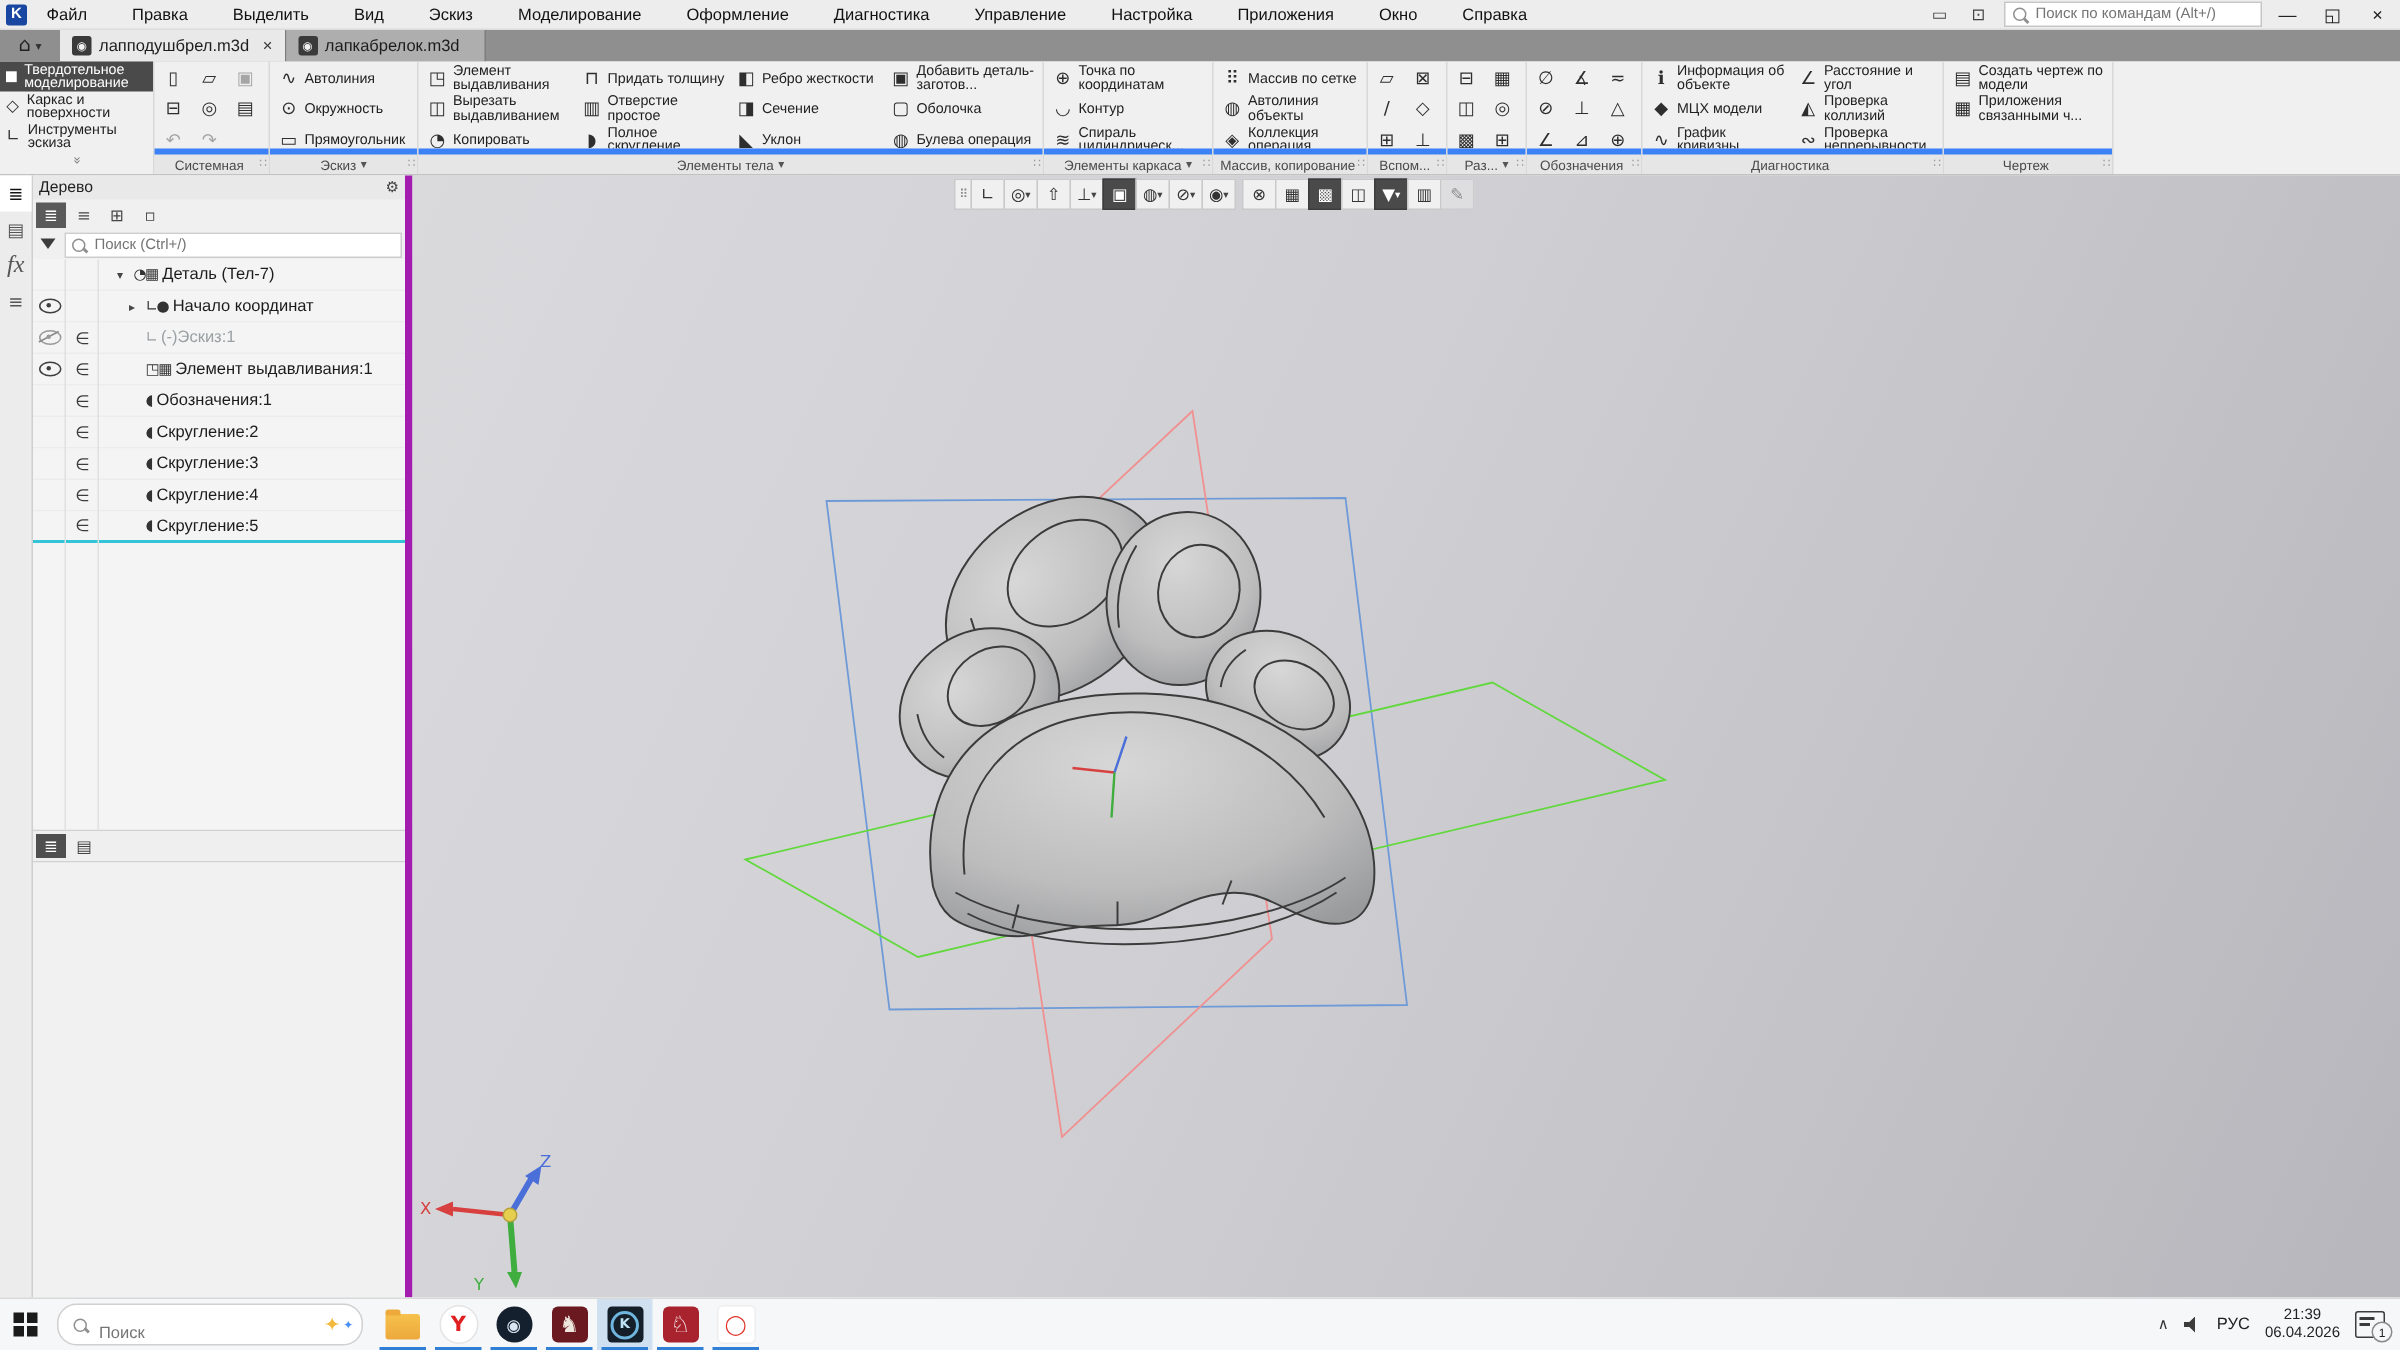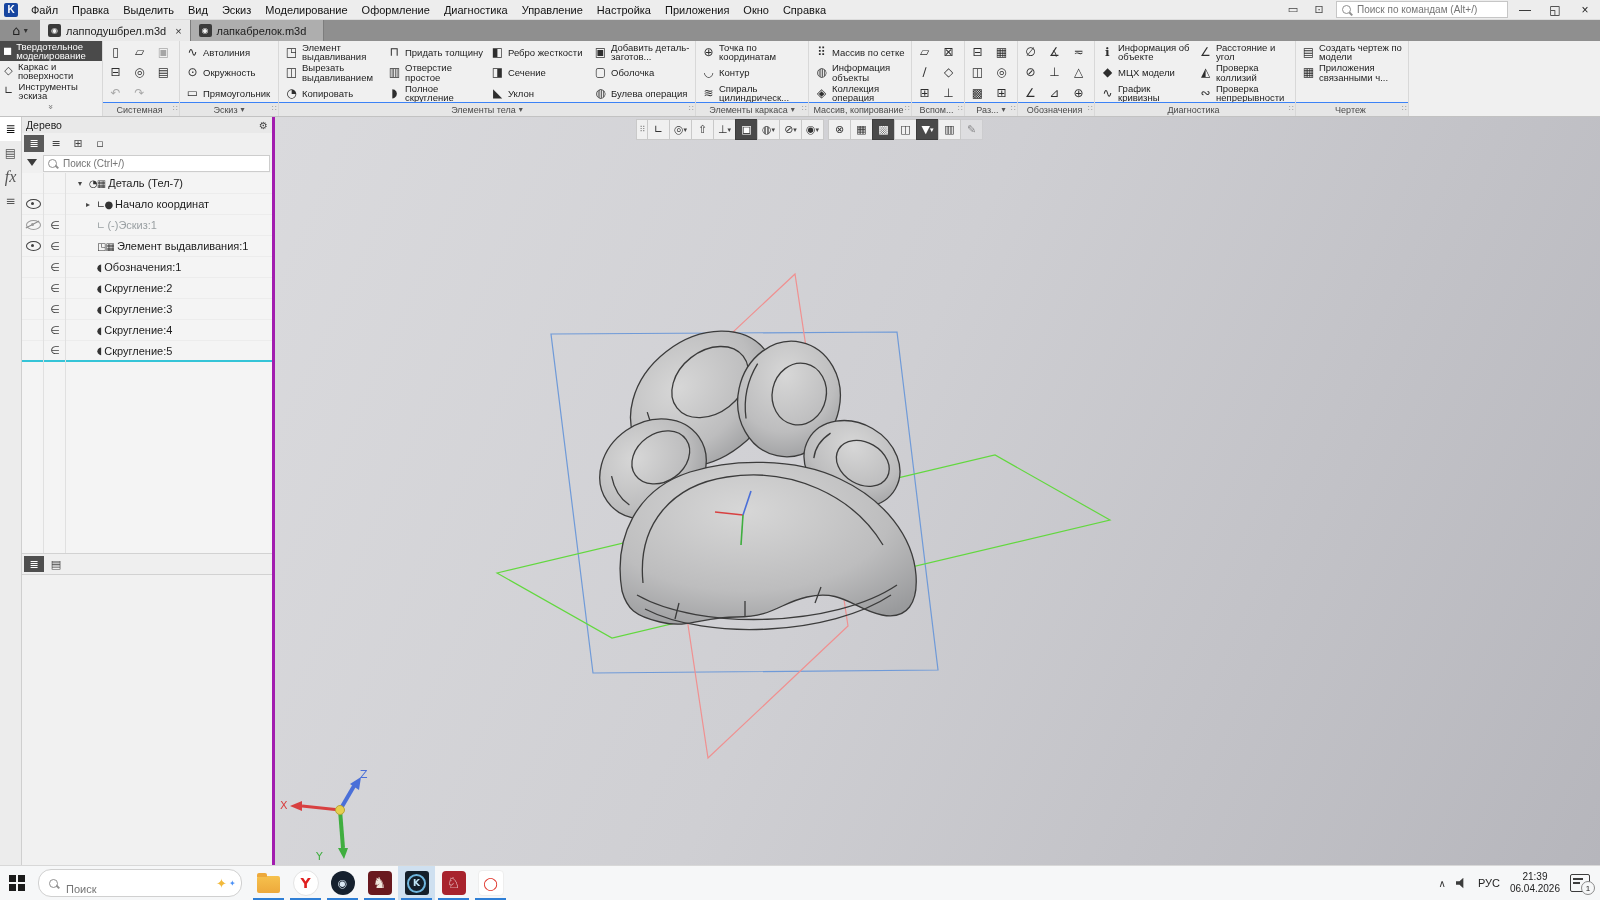--- a/index.html
+++ b/index.html
@@ -4,21 +4,21 @@
 <style>
   html,body{margin:0;padding:0;}
   body{width:1600px;height:900px;position:relative;overflow:hidden;
        font-family:"Liberation Sans","DejaVu Sans",sans-serif;background:#f0f0f0;color:#1a1a1a;}
   .glyph{font-family:"DejaVu Sans",sans-serif;}
   
   .titlebar{position:absolute;left:0;top:0;width:1600px;height:20px;background:#ededed;
             display:flex;align-items:center;border-bottom:1px solid #dcdcdc;box-sizing:border-box;}
   .applogo{width:14px;height:14px;background:#1846a0;color:#fff;font-size:10px;font-weight:bold;
            display:flex;align-items:center;justify-content:center;margin:0 6px 0 4px;border-radius:2px;}
-  .menus{display:flex;gap:0;}
+  .menus{display:flex;gap:16px;}
   .menu-item{font-size:11px;padding:2px 7px;color:#111;cursor:default;}
   .tb-right{margin-left:auto;display:flex;align-items:center;gap:4px;padding-right:2px;}
   .tb-ico{font-size:11px;color:#444;width:22px;text-align:center;}
   .cmd-search{width:160px;height:15px;background:#fff;border:1px solid #c6c6c6;display:flex;align-items:center;
               gap:4px;padding:0 5px;}
   .cmd-search input{border:none;outline:none;flex:1;font-size:10px;color:#333;background:transparent;
                     font-family:"Liberation Sans",sans-serif;}
   .mag{display:inline-block;width:7px;height:7px;border:1.5px solid #909090;border-radius:50%;position:relative;flex:none;}
   .mag::after{content:'';position:absolute;width:4px;height:1.5px;background:#909090;transform:rotate(45deg);right:-3px;bottom:-1px;}
   .winbtn{width:26px;height:18px;display:flex;align-items:center;justify-content:center;font-size:12px;color:#222;}
@@ -47,32 +47,32 @@
   .ritems{display:flex;flex-direction:column;flex-wrap:wrap;height:62px;align-content:flex-start;}
   .ritem{display:flex;align-items:center;height:20.6px;font-size:9.5px;line-height:9.5px;color:#222;gap:3px;padding:0 3px;}
   .ritem .glyph{width:15px;font-size:12px;text-align:center;color:#2e2e2e;flex:none;}
   .ritem.grayed{opacity:.38;}
   .rlabel{white-space:normal;}
   .gw88 .ritem{width:88px;}
   .gw92 .ritem{width:92px;}
   .gw96 .ritem{width:97px;}
   .gw100 .ritem{width:102px;}
   .gw-icon .ritem{width:22px;justify-content:center;padding:0 1px;}
-  .gfoot{position:absolute;bottom:0;left:0;right:0;height:13px;background:#e6e6e6;border-top:1px solid #3b82f6;
+  .gfoot{position:absolute;bottom:0;left:0;right:0;height:13px;background:#e6e6e6;border-top:4px solid #3b82f6;
          display:flex;align-items:center;justify-content:center;gap:3px;font-size:9px;color:#4a4a4a;}
   .gfoot-caret{font-size:8px;color:#555;}
   .gfoot-handle{position:absolute;right:1px;top:1px;font-size:8px;color:#969696;}
   
   .lstrip{position:absolute;left:0;top:117px;width:22px;height:748px;background:#ececec;border-right:1px solid #cfcfcf;
           box-sizing:border-box;display:flex;flex-direction:column;align-items:stretch;}
   .lstrip-btn{height:24px;display:flex;align-items:center;justify-content:center;font-size:12px;color:#555;}
   .lstrip-btn.active{background:#fff;color:#111;}
   .fxfont{font-family:"Liberation Serif",serif;font-style:italic;font-size:16px;}
   
-  .panel{position:absolute;left:22px;top:117px;width:253px;height:748px;background:#f0f0f0;border-right:3px solid #a21caf;
+  .panel{position:absolute;left:22px;top:117px;width:253px;height:748px;background:#f0f0f0;border-right:5px solid #a21caf;
          box-sizing:border-box;display:flex;flex-direction:column;}
   .phead{height:16px;background:#e9e9e9;display:flex;align-items:center;font-size:10.5px;color:#222;padding:0 4px;flex:none;}
   .phead .gear{margin-left:auto;font-size:10px;color:#444;}
   .ptools{height:20px;display:flex;align-items:center;gap:2px;padding:0 2px;flex:none;}
   .ptool-btn{width:20px;height:17px;display:flex;align-items:center;justify-content:center;font-size:11px;color:#444;}
   .ptool-btn.active{background:#5a5a5a;color:#fff;}
   .psearch{height:20px;display:flex;align-items:center;gap:3px;padding:0 2px;flex:none;}
   .funnel{width:0;height:0;border:5px solid transparent;border-top:7px solid #3c3c3c;margin:4px 3px 0 3px;}
   .psearch-box{flex:1;height:15px;background:#fff;border:1px solid #cdcdcd;display:flex;align-items:center;gap:4px;padding:0 4px;}
   .psearch-box input{border:none;outline:none;flex:1;font-size:10px;background:transparent;color:#333;
@@ -387,21 +387,21 @@
 
     <div class="rgroup gw92">
       <div class="ritems">
 
       <div class="ritem">
             <span class="glyph">⠿</span>
             <span class="rlabel">Массив по сетке</span>
           </div>
           <div class="ritem">
             <span class="glyph">◍</span>
-            <span class="rlabel">Информация объекты</span>
+            <span class="rlabel">Автолиния объекты</span>
           </div>
           <div class="ritem">
             <span class="glyph">◈</span>
             <span class="rlabel">Коллекция операция</span>
           </div>
         </div>
       <div class="gfoot">
           <span>Массив, копирование</span>
           <span class="gfoot-caret"></span>
           <span class="gfoot-handle glyph">∷</span>

